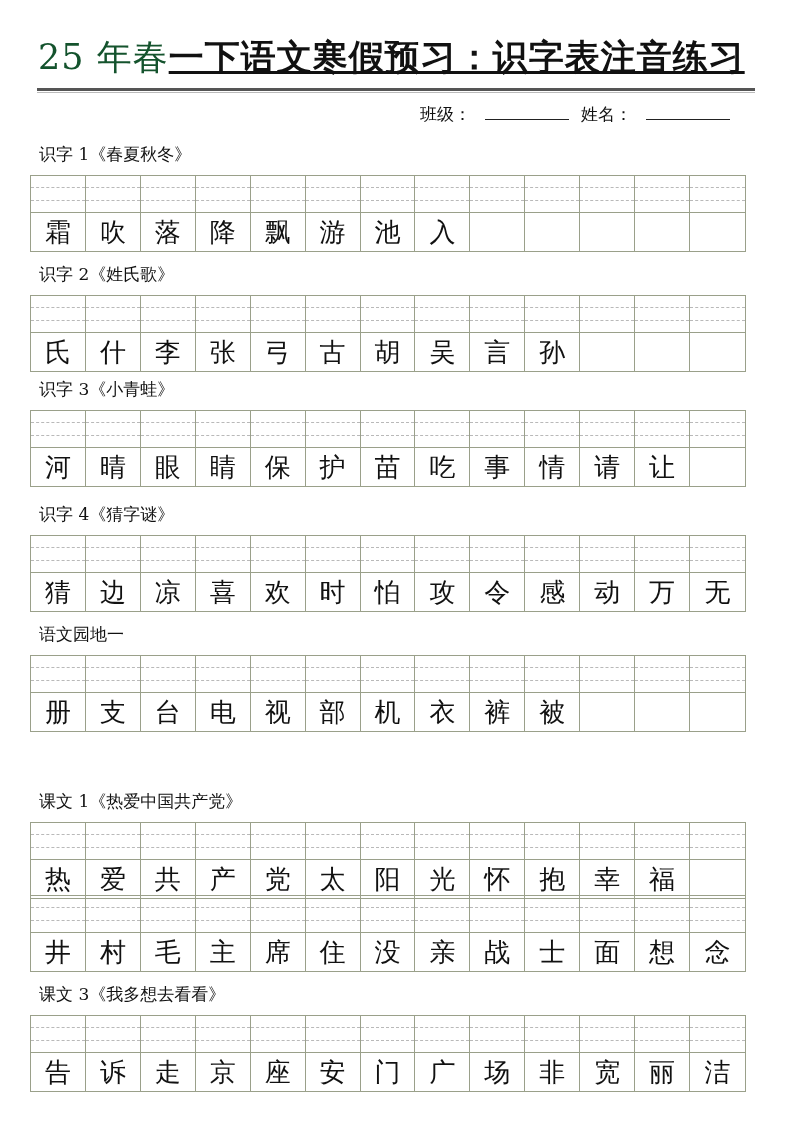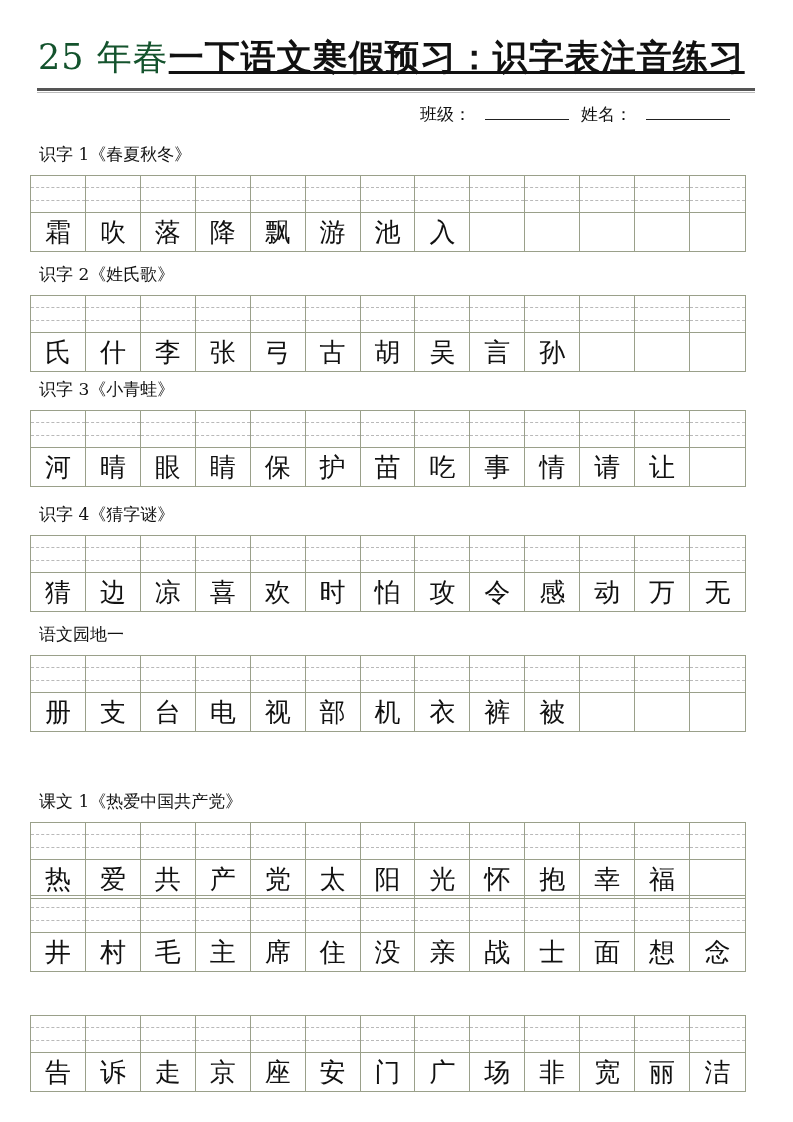--- a/index.html
+++ b/index.html
@@ -474,20 +474,21 @@
           <div class="pinyin"></div>
           <div class="hanzi">想</div>
         </div>
         <div class="cell">
           <div class="pinyin"></div>
           <div class="hanzi">念</div>
         </div>
       </div>
     </div>
     <div class="section" style="top: 983px;">
+      <div class="section-label">课文 3《我多想去看看》</div>
       <div class="grid">
         <div class="cell">
           <div class="pinyin"></div>
           <div class="hanzi">告</div>
         </div>
         <div class="cell">
           <div class="pinyin"></div>
           <div class="hanzi">诉</div>
         </div>
         <div class="cell">

